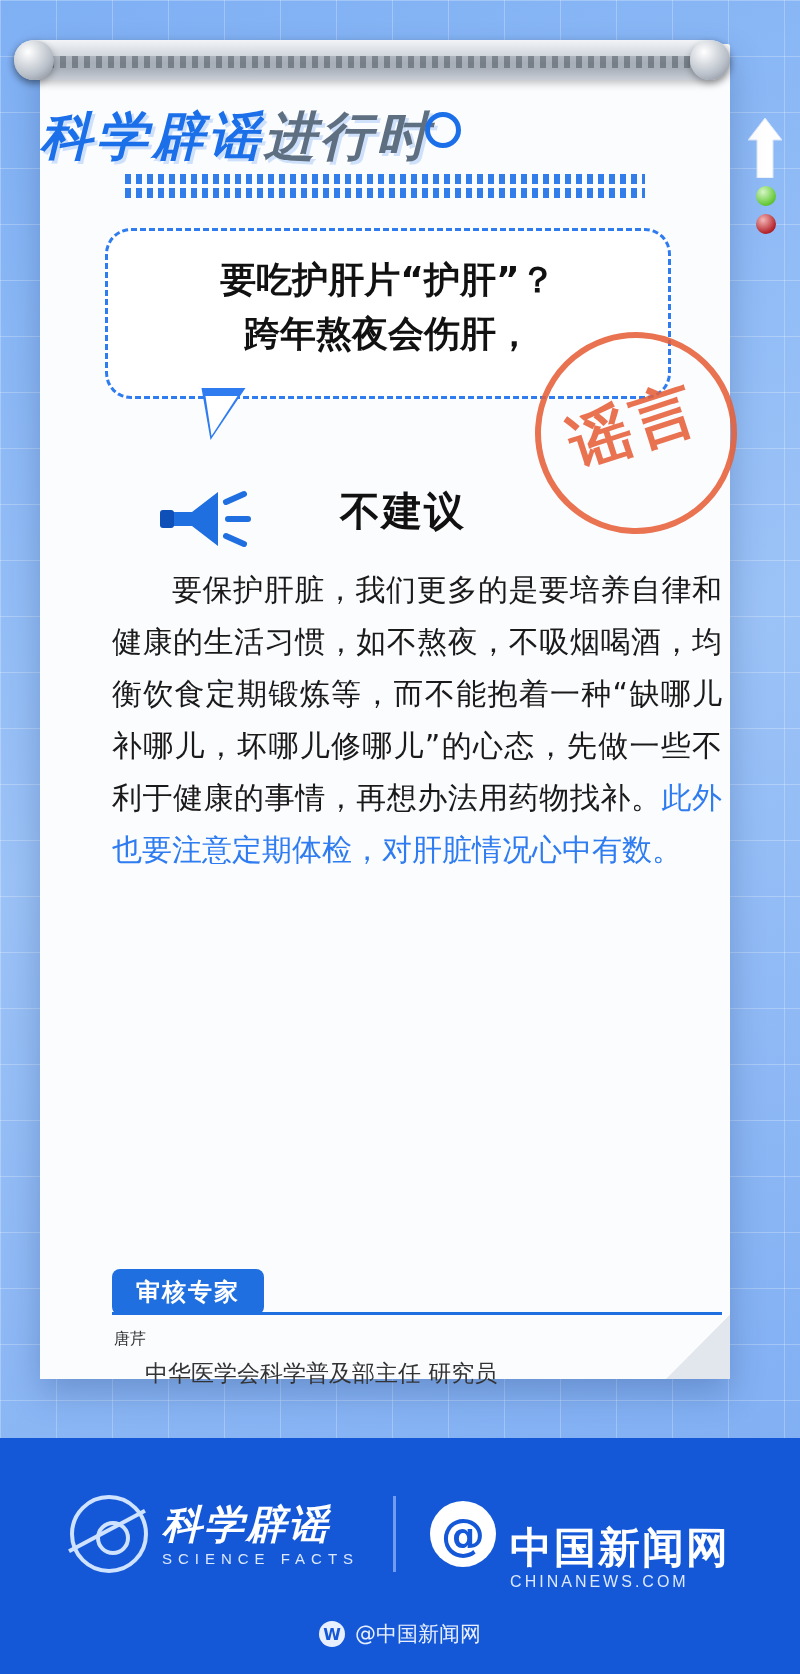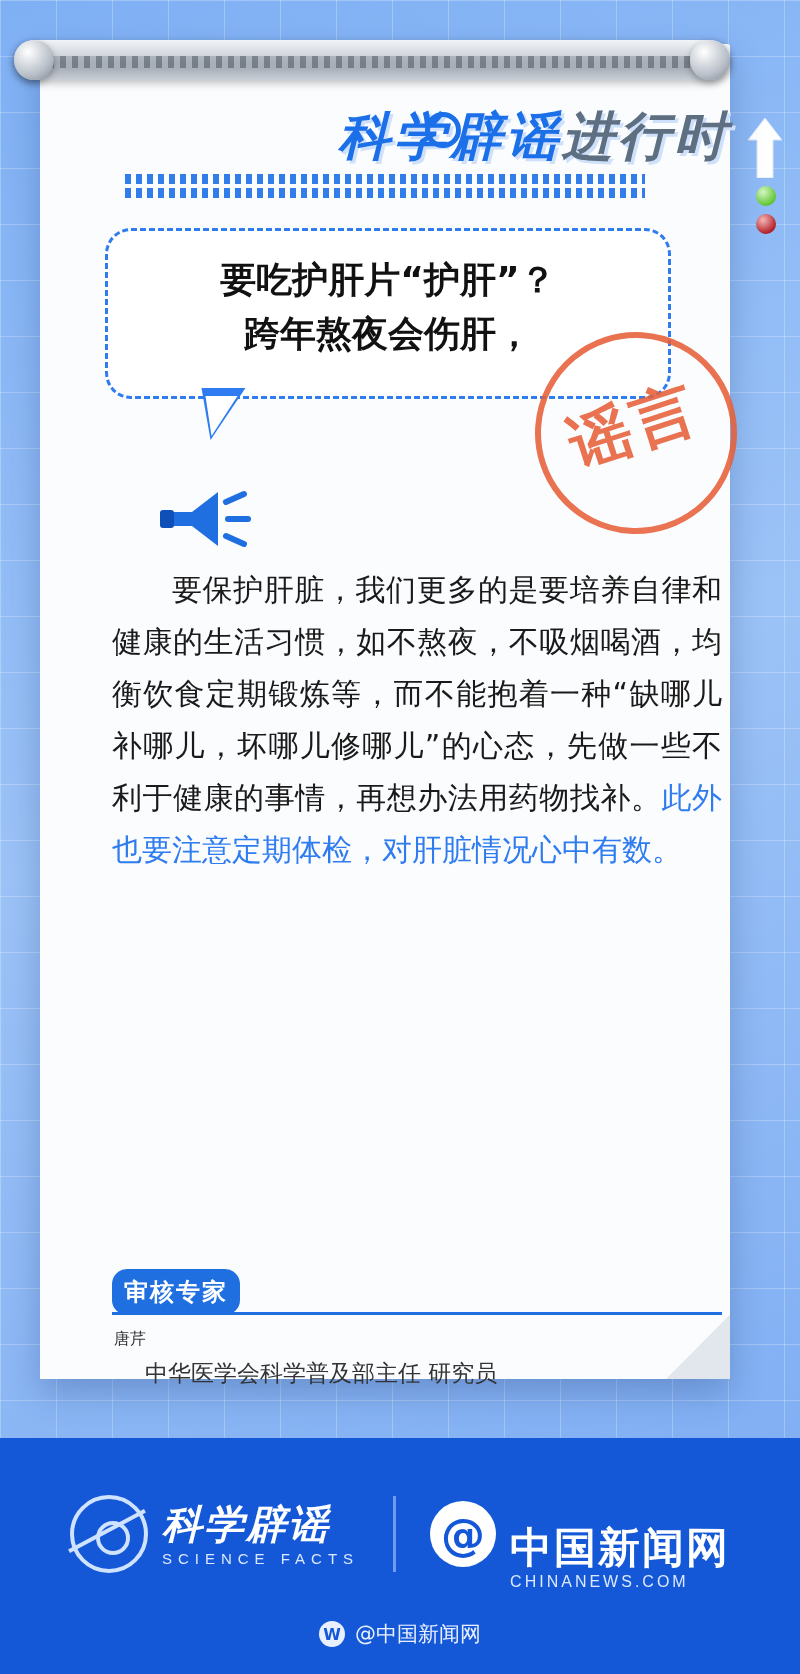--- a/index.html
+++ b/index.html
@@ -58,21 +58,21 @@
   }
   
   .side-arrow{
     position:absolute;left:748px;top:118px;width:34px;height:60px;
   }
   .dot{position:absolute;left:756px;width:20px;height:20px;border-radius:50%;}
   .dot.green{top:186px;background:radial-gradient(circle at 35% 30%,#d7f7c8,#62c733 70%,#3e8f1d);}
   .dot.red{top:214px;background:radial-gradient(circle at 35% 30%,#f6b7b7,#b3232a 70%,#7d1216);}
   
   .hdr{
-    position:absolute;left:0;right:0;top:58px;text-align:right;
+    position:absolute;left:0;right:0;top:58px;text-align:left;
   }
   .hdr-title{
     display:inline-block;
     font-family:"DejaVu Sans","Liberation Sans",sans-serif;
     font-size:52px;font-weight:bold;letter-spacing:4px;
     color:#1b6fe8;
     font-style:italic;
     text-shadow:3px 3px 0 #cfe0fb;
   }
   .hdr-title .gray{color:#5f6f82;}
@@ -141,21 +141,21 @@
     text-align:justify;
   }
   .body-text p{margin:0 0 26px 0;text-indent:2em;}
   .blue{color:#2f7cf0;}
   
   .expert-badge{
     position:absolute;left:72px;top:1225px;
     background:#1f6fe0;color:#fff;
     font-family:"DejaVu Sans","Liberation Sans",sans-serif;
     font-size:24px;font-weight:bold;
-    padding:7px 12px;border-radius:15px;letter-spacing:2px;
+    padding:7px 24px;border-radius:8px;letter-spacing:2px;
   }
   .expert-rule{
     position:absolute;left:72px;top:1268px;width:610px;height:3px;background:#1f6fe0;
   }
   .expert-name{
     position:absolute;left:74px;top:1278px;
     font-family:"DejaVu Sans","Liberation Sans",sans-serif;
     font-size:16px;color:#333;line-height:34px;
   }
   .expert-role{
@@ -257,20 +257,21 @@
   <div class="megaphone">
     <svg width="96" height="70" viewBox="0 0 96 70">
       <polygon points="6,28 34,28 60,8 60,62 34,42 6,42" fill="#1f6fe0"></polygon>
       <rect x="2" y="26" width="14" height="18" rx="3" fill="#0f4fb8"></rect>
       <path d="M68 18 L86 10" stroke="#1f6fe0" stroke-width="6" stroke-linecap="round"></path>
       <path d="M70 35 L90 35" stroke="#1f6fe0" stroke-width="6" stroke-linecap="round"></path>
       <path d="M68 52 L86 60" stroke="#1f6fe0" stroke-width="6" stroke-linecap="round"></path>
     </svg>
   </div>
   <div class="verdict-underline"></div>
+  <div class="verdict">不建议</div>
 
   <div class="body-text">
     <p>
       <span>要保护肝脏，我们更多的是要培养自律和健康的生活习惯，如不熬夜，不吸烟喝酒，均衡饮食定期锻炼等，而不能抱着一种“缺哪儿补哪儿，坏哪儿修哪儿”的心态，先做一些不利于健康的事情，再想办法用药物找补。</span><span class="blue">此外也要注意定期体检，对肝脏情况心中有数。</span>
     </p>
   </div>
 
   <div class="expert-badge">审核专家</div>
   <div class="expert-rule"></div>
   <div class="expert-name">唐芹</div>

